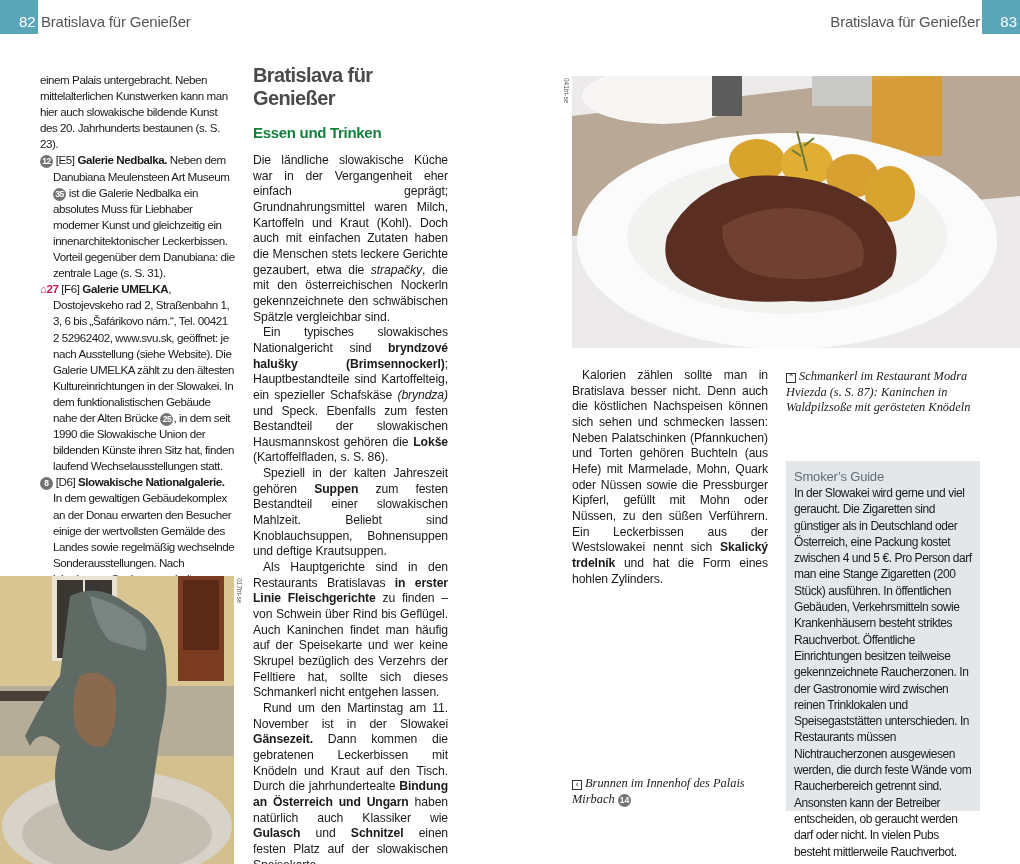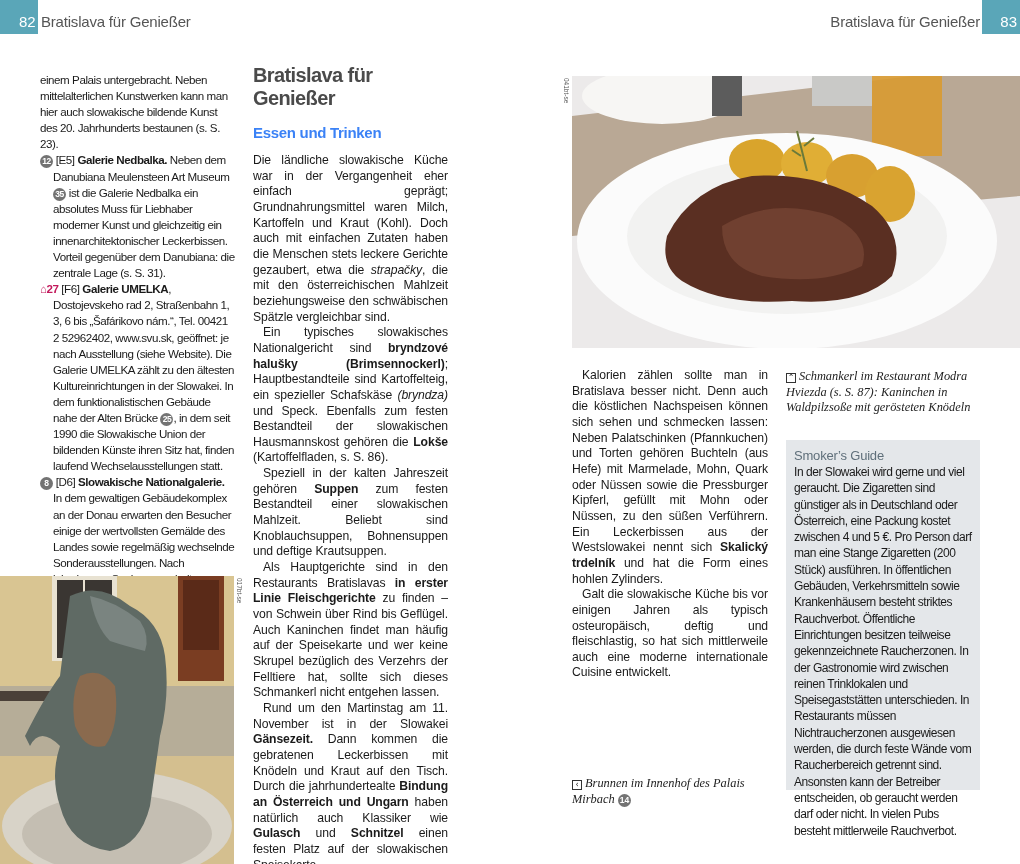--- a/index.html
+++ b/index.html
@@ -21,35 +21,35 @@
   .col-narrow p { margin: 0; }
   .col-narrow .entry { text-indent: -13px; padding-left: 13px; }
   .col-narrow .entry b { font-weight: bold; }
   .badge { display: inline-block; min-width: 13px; height: 13px; border-radius: 7px; background: #737373; color: #fff; font-size: 8.5px; line-height: 13px; text-align: center; font-weight: bold; text-indent: 0; padding: 0 2px; vertical-align: 0px; }
   .shop-icon { color: #c2185b; font-weight: bold; }
   .shop-num { color: #c2185b; font-weight: bold; }
 
   
   .col-main { position: absolute; left: 253px; top: 62px; width: 195px; }
   .main-title { font-size: 20px; font-weight: bold; color: #4a4a4a; letter-spacing: -0.6px; margin-top: 2px; }
-  .section-head { font-size: 15px; color: #3b82f6; letter-spacing: -0.3px; margin-top: 14px; margin-bottom: 12px; }
+  .section-head { font-size: 15px; color: #15803d; letter-spacing: -0.3px; margin-top: 14px; margin-bottom: 12px; }
   .body-text { font-size: 12.2px; line-height: 15.65px; text-align: justify; letter-spacing: -0.1px; }
   .body-text p { text-indent: 0; }
   .body-text p + p { text-indent: 10px; }
   .body-text b { font-weight: bold; }
 
   
   .col-right { position: absolute; left: 572px; top: 368px; width: 196px; }
 
   
   .caption { position: absolute; font-family: "Liberation Serif", serif; font-style: italic; font-size: 12.4px; line-height: 15.6px; color: #222; }
   .cap-icon { display: inline-block; width: 10px; height: 10px; border: 1px solid #333; font-style: normal; font-size: 8px; line-height: 8px; text-align: center; vertical-align: 0px; margin-right: 3px; font-family: "DejaVu Sans", sans-serif; }
 
   
-  .infobox { position: absolute; left: 786px; top: 440px; width: 194px; height: 350px; background: #e4e7ea; padding: 8px 8px; }
+  .infobox { position: absolute; left: 786px; top: 461px; width: 194px; height: 350px; background: #e4e7ea; padding: 8px 8px; }
   .infobox-title { font-size: 13px; color: #5f6f7a; letter-spacing: -0.2px; margin-bottom: 1px; }
   .infobox-body { font-size: 12px; line-height: 16.3px; letter-spacing: -0.45px; color: #1a1a1a; }
 
   
   .photo { position: absolute; overflow: hidden; }
   .photo-food { left: 572px; top: 76px; width: 448px; height: 272px; background: #e8e6e2; }
   .photo-fountain { left: 0; top: 576px; width: 234px; height: 288px; background: #cdb88a; }
   .credit { position: absolute; font-size: 6.5px; color: #555; writing-mode: vertical-rl; }
 </style>
 </head>
@@ -107,21 +107,21 @@
     <path d="M80 100 Q100 90 115 110 Q120 150 105 170 Q85 175 75 150 Q70 120 80 100 Z" fill="#8a6a4e"></path>
     <path d="M90 20 Q115 25 140 45 Q150 60 145 75 Q125 70 110 65 Q95 50 90 20 Z" fill="#7a8480"></path>
   </svg>
 </div>
 <div class="credit" style="left:236px; top:578px;">017bt-se</div>
 
 <div class="col-main">
   <h1 class="main-title">Bratislava für Genießer</h1>
   <h2 class="section-head">Essen und Trinken</h2>
   <div class="body-text">
-    <p><span>Die ländliche slowakische Küche war in der Vergangenheit eher einfach geprägt; Grundnahrungsmittel waren Milch, Kartoffeln und Kraut (Kohl). Doch auch mit einfachen Zutaten haben die Menschen stets leckere Gerichte gezaubert, etwa die </span><i>strapačky</i><span>, die mit den österreichischen Mahlzeit beziehungsweise den schwäbischen Spätzle vergleichbar sind.</span></p>
+    <p><span>Die ländliche slowakische Küche war in der Vergangenheit eher einfach geprägt; Grundnahrungsmittel waren Milch, Kartoffeln und Kraut (Kohl). Doch auch mit einfachen Zutaten haben die Menschen stets leckere Gerichte gezaubert, etwa die </span><i>strapačky</i><span>, die mit den österreichischen Nockerln gekennzeichnete den schwäbischen Spätzle vergleichbar sind.</span></p>
     <p><span>Ein typisches slowakisches Nationalgericht sind </span><b>bryndzové halušky (Brimsennockerl)</b><span>; Hauptbestandteile sind Kartoffelteig, ein spezieller Schafskäse </span><i>(bryndza)</i><span> und Speck. Ebenfalls zum festen Bestandteil der slowakischen Hausmannskost gehören die </span><b>Lokše</b><span> (Kartoffelfladen, s. S. 86).</span></p>
     <p><span>Speziell in der kalten Jahreszeit gehören </span><b>Suppen</b><span> zum festen Bestandteil einer slowakischen Mahlzeit. Beliebt sind Knoblauchsuppen, Bohnensuppen und deftige Krautsuppen.</span></p>
     <p><span>Als Hauptgerichte sind in den Restaurants Bratislavas </span><b>in erster Linie Fleischgerichte</b><span> zu finden – von Schwein über Rind bis Geflügel. Auch Kaninchen findet man häufig auf der Speisekarte und wer keine Skrupel bezüglich des Verzehrs der Felltiere hat, sollte sich dieses Schmankerl nicht entgehen lassen.</span></p>
     <p><span>Rund um den Martinstag am 11. November ist in der Slowakei </span><b>Gänsezeit.</b><span> Dann kommen die gebratenen Leckerbissen mit Knödeln und Kraut auf den Tisch. Durch die jahrhundertealte </span><b>Bindung an Österreich und Ungarn</b><span> haben natürlich auch Klassiker wie </span><b>Gulasch</b><span> und </span><b>Schnitzel</b><span> einen festen Platz auf der slowakischen Speisekarte.</span></p>
   </div>
 </div>
 
 <div class="photo photo-food">
   <svg width="448" height="272" viewBox="0 0 448 272">
     <rect width="448" height="272" fill="#eceaea"></rect>
@@ -138,21 +138,20 @@
     <ellipse cx="318" cy="118" rx="25" ry="28" fill="#d9a330"></ellipse>
     <path d="M95 160 Q120 110 180 100 Q250 95 300 130 Q335 160 320 200 Q290 230 220 225 Q150 230 110 205 Q88 190 95 160 Z" fill="#5a2f22"></path>
     <path d="M150 150 Q200 120 260 140 Q300 160 290 190 Q250 210 190 200 Q150 190 150 150 Z" fill="#704030"></path>
     <path d="M225 55 L235 95 M232 70 L242 62 M229 80 L220 74" stroke="#6a7a3a" stroke-width="2" fill="none"></path>
   </svg>
 </div>
 <div class="credit" style="left:563px; top:78px;">041bt-se</div>
 
 <div class="col-right body-text">
   <p style="text-indent:10px"><span>Kalorien zählen sollte man in Bratislava besser nicht. Denn auch die köstlichen Nachspeisen können sich sehen und schmecken lassen: Neben Palatschinken (Pfannkuchen) und Torten gehören Buchteln (aus Hefe) mit Marmelade, Mohn, Quark oder Nüssen sowie die Pressburger Kipferl, gefüllt mit Mohn oder Nüssen, zu den süßen Verführern. Ein Leckerbissen aus der Westslowakei nennt sich </span><b>Skalický trdelník</b><span> und hat die Form eines hohlen Zylinders.</span></p>
-  <p>Galt die slowakische Küche bis vor einigen Jahren als typisch osteuropäisch, deftig und fleischlastig, so hat sich mittlerweile auch eine moderne internationale Cuisine entwickelt.</p>
 </div>
 
 <div class="caption" style="left:786px; top:369px; width:200px;">
   <span class="cap-icon">⌃</span><span>Schmankerl im Restaurant Modra Hviezda (s. S. 87): Kaninchen in Waldpilzsoße mit gerösteten Knödeln</span>
 </div>
 
 <div class="caption" style="left:572px; top:776px; width:175px;">
   <span class="cap-icon">‹</span><span>Brunnen im Innenhof des Palais Mirbach</span>
   <span class="badge" style="font-style:normal; font-family:'Liberation Sans',sans-serif;">14</span>
 </div>

